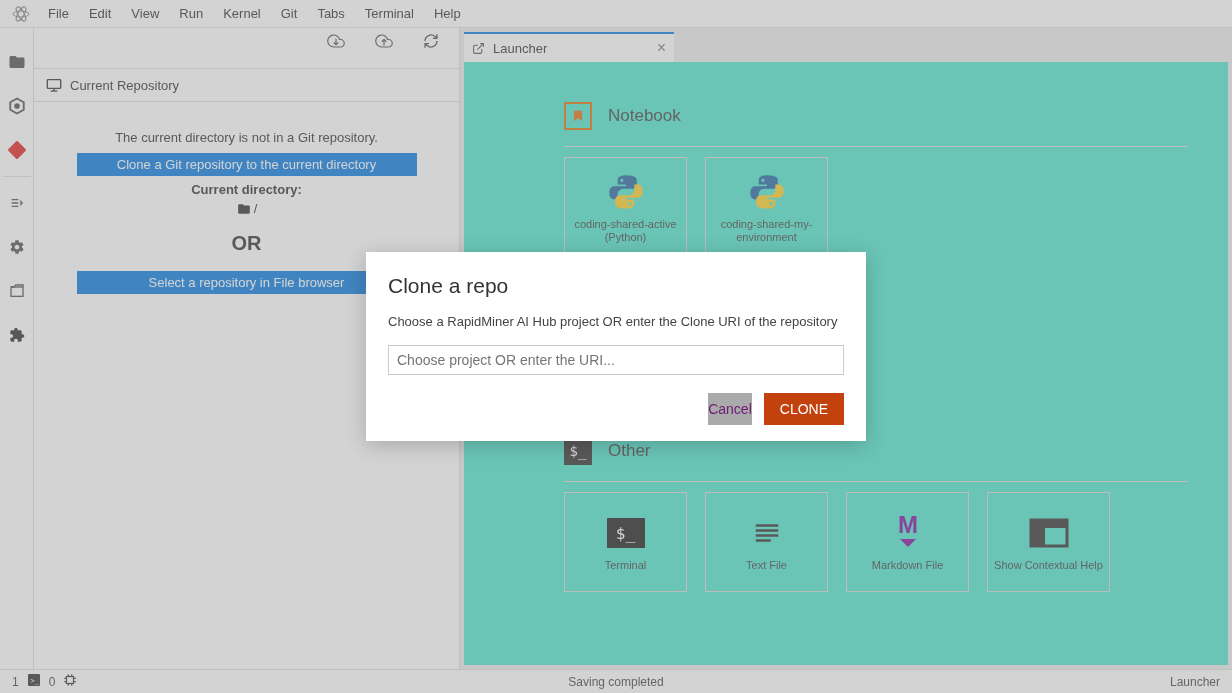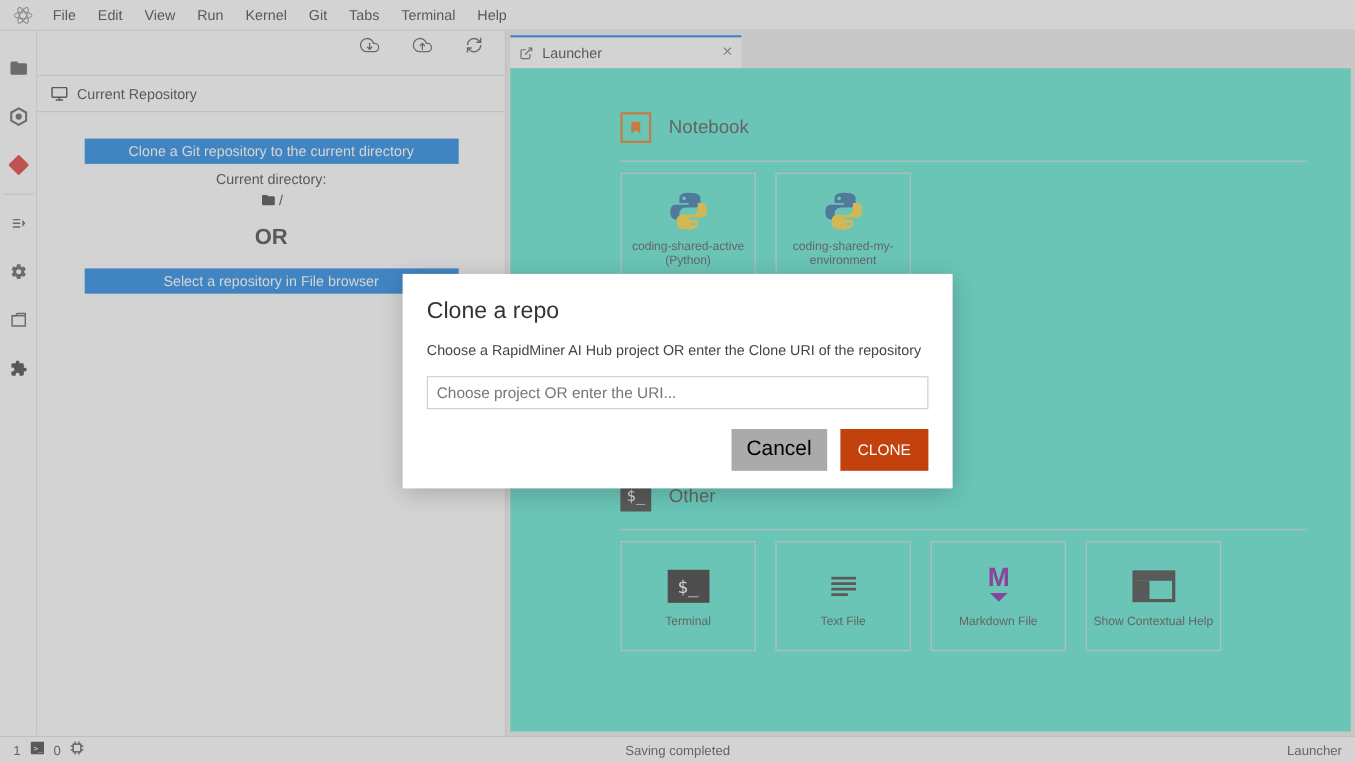--- a/index.html
+++ b/index.html
@@ -18,21 +18,21 @@
 
 
 .git-panel { position: absolute; left: 34px; top: 28px; width: 426px; bottom: 24px; border-right: 1px solid #e0e0e0; background: #fff; display: flex; flex-direction: column; }
 .git-toolbar { height: 30px; display: flex; justify-content: flex-end; align-items: center; padding: 0 20px; gap: 30px; border-bottom: 1px solid transparent; }
 .git-toolbar-icon { color: #616161; cursor: pointer; }
 .git-head { display: flex; align-items: center; padding: 8px 12px; border-top: 1px solid #e0e0e0; border-bottom: 1px solid #e0e0e0; margin-top: 10px; }
 .git-head svg { margin-right: 8px; }
 .git-body { text-align: center; padding: 20px 10px; }
 .git-msg { margin: 8px 0; font-size: 13px; }
 .blue-btn { background: #1e88e5; color: #fff; padding: 4px 8px; margin: 4px auto; display: block; width: 340px; font-size: 13px; cursor: pointer; border: none; }
-.cur-label { margin-top: 6px; font-size: 13px; }
+.cur-label { margin-top: 6px; font-size: 13px; font-weight: bold; }
 .path-row { margin-top: 4px; display: flex; align-items: center; justify-content: center; gap: 2px; }
 .or-sep { font-weight: bold; font-size: 20px; margin: 16px 0; }
 
 
 .main { position: absolute; left: 460px; top: 28px; right: 0; bottom: 24px; background: #eee; padding: 4px; }
 .tabbar { height: 30px; display: flex; align-items: stretch; }
 .tab { background: #fff; border-top: 2px solid #1e88e5; display: flex; align-items: center; padding: 0 8px; gap: 8px; font-size: 13px; width: 210px; }
 .tab-close { margin-left: auto; color: #888; cursor: pointer; font-size: 16px; }
 .launcher-body { background: #5eead4; position: absolute; left: 4px; right: 4px; top: 34px; bottom: 4px; overflow: auto; padding: 20px 40px 20px 100px; }
 .section { margin-top: 20px; }
@@ -52,21 +52,21 @@
 .status-center { position: absolute; left: 50%; transform: translateX(-50%); }
 .status-right { margin-left: auto; }
 
 
 .overlay { position: absolute; inset: 0; background: rgba(128,128,128,0.35); display: flex; align-items: center; justify-content: center; }
 .dialog { background: #fff; width: 500px; padding: 22px 22px 16px 22px; box-shadow: 0 4px 20px rgba(0,0,0,0.2); }
 .dialog h2 { font-size: 21px; font-weight: 400; margin-bottom: 16px; color: #333; }
 .dialog p { font-size: 13px; margin-bottom: 16px; color: #444; }
 .dialog input { width: 100%; padding: 6px 8px; border: 1px solid #ccc; font-size: 14px; color: #888; margin-bottom: 18px; }
 .dialog-buttons { display: flex; justify-content: flex-end; gap: 12px; }
-.btn-cancel { background: #aaa; color: #000000; border: none; padding: 8px 14px; font-size: 19px; cursor: pointer; }
+.btn-cancel { background: #aaa; color: #701a75; border: none; padding: 8px 0; font-size: 14px; cursor: pointer; }
 .btn-clone { background: #c2410c; color: #fff; border: none; padding: 8px 16px; font-size: 14px; cursor: pointer; }
 </style>
 </head>
 <body>
 
 <div class="menubar">
   <div class="logo">
     <svg width="18" height="18" viewBox="0 0 18 18">
         <g stroke="#888" stroke-width="0.9" fill="none">
           <ellipse cx="9" cy="9" rx="8" ry="3"></ellipse>
@@ -146,20 +146,21 @@
   </div>
   <div class="git-head">
     <svg width="16" height="16" viewBox="0 0 24 24" fill="none" stroke="#444" stroke-width="2">
         <rect x="2" y="4" width="20" height="13" rx="1"></rect>
         <line x1="7" y1="21" x2="17" y2="21"></line>
         <line x1="12" y1="17" x2="12" y2="21"></line>
       </svg>
     <span>Current Repository</span>
   </div>
   <div class="git-body">
+    <div class="git-msg">The current directory is not in a Git repository.</div>
     <button class="blue-btn">Clone a Git repository to the current directory</button>
     <div class="cur-label">Current directory:</div>
     <div class="path-row">
       <svg width="16" height="14" viewBox="0 0 24 24" fill="#444">
           <path d="M10 4H4c-1.1 0-2 .9-2 2v12c0 1.1.9 2 2 2h16c1.1 0 2-.9 2-2V8c0-1.1-.9-2-2-2h-8l-2-2z"></path>
         </svg>
       <span>/</span>
     </div>
     <div class="or-sep">OR</div>
     <button class="blue-btn">Select a repository in File browser</button>

